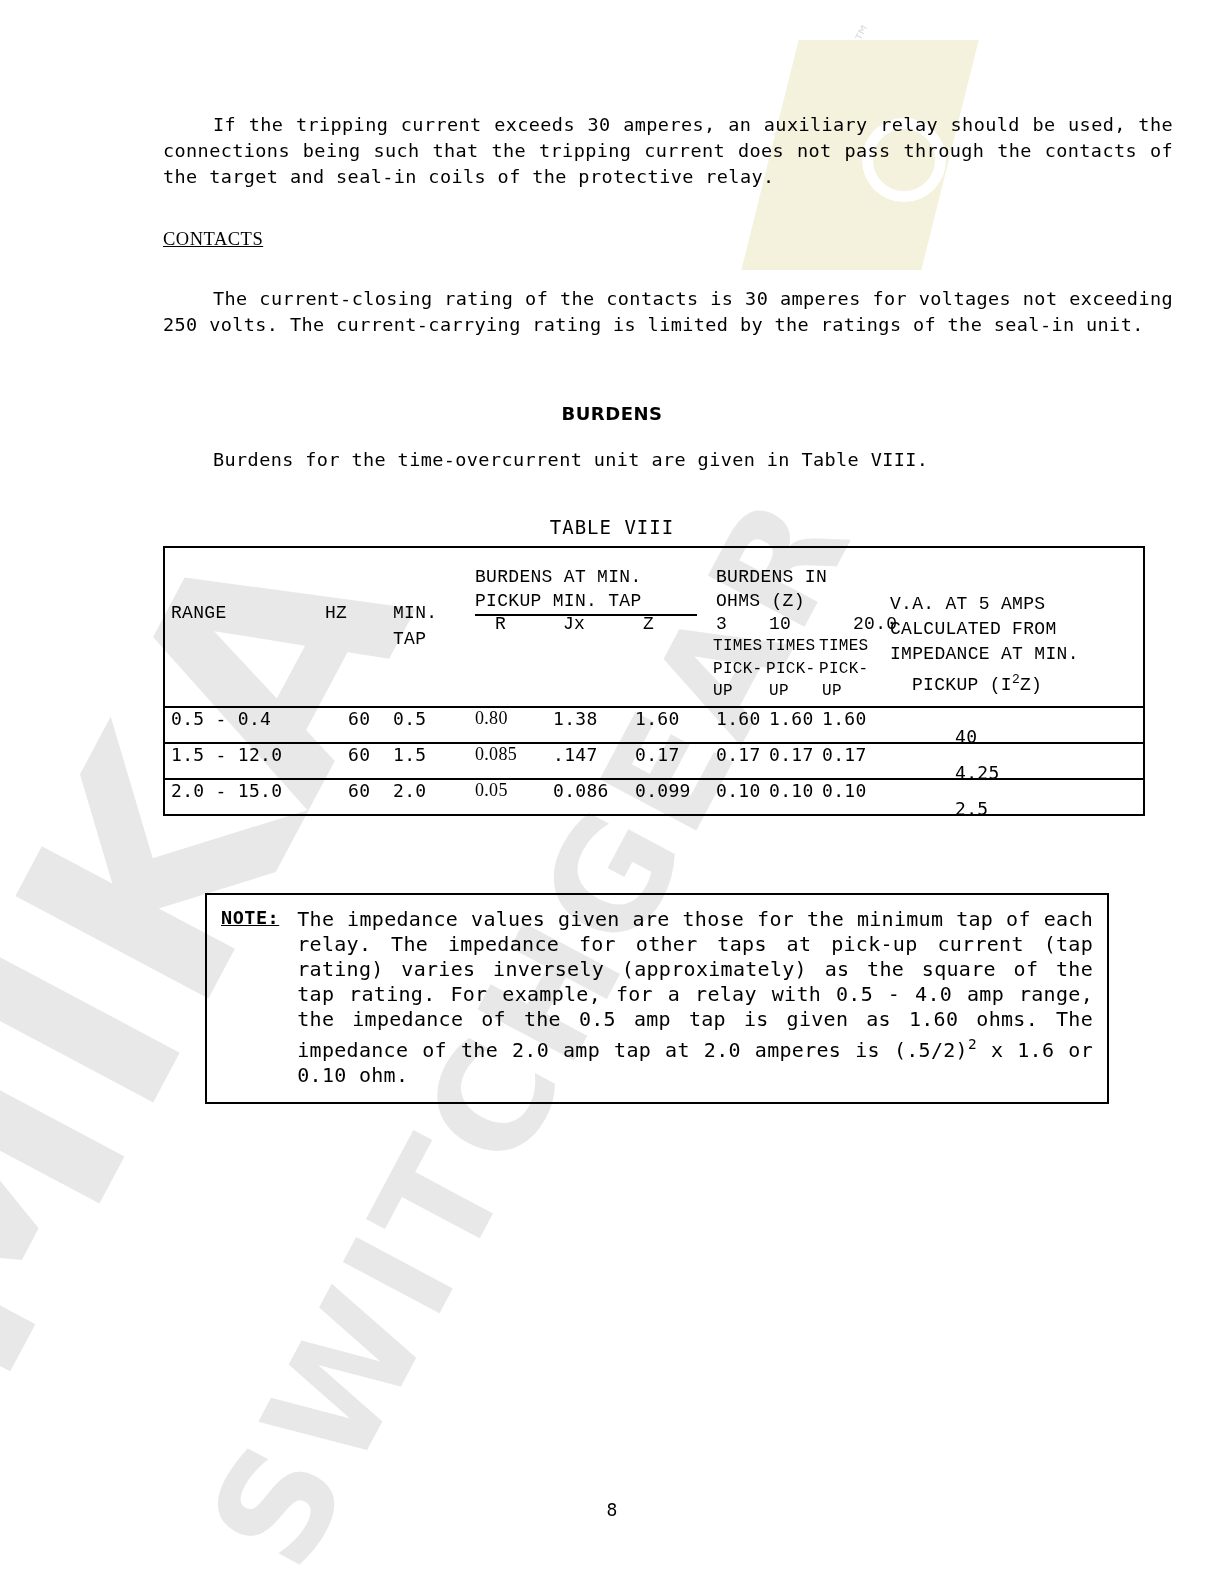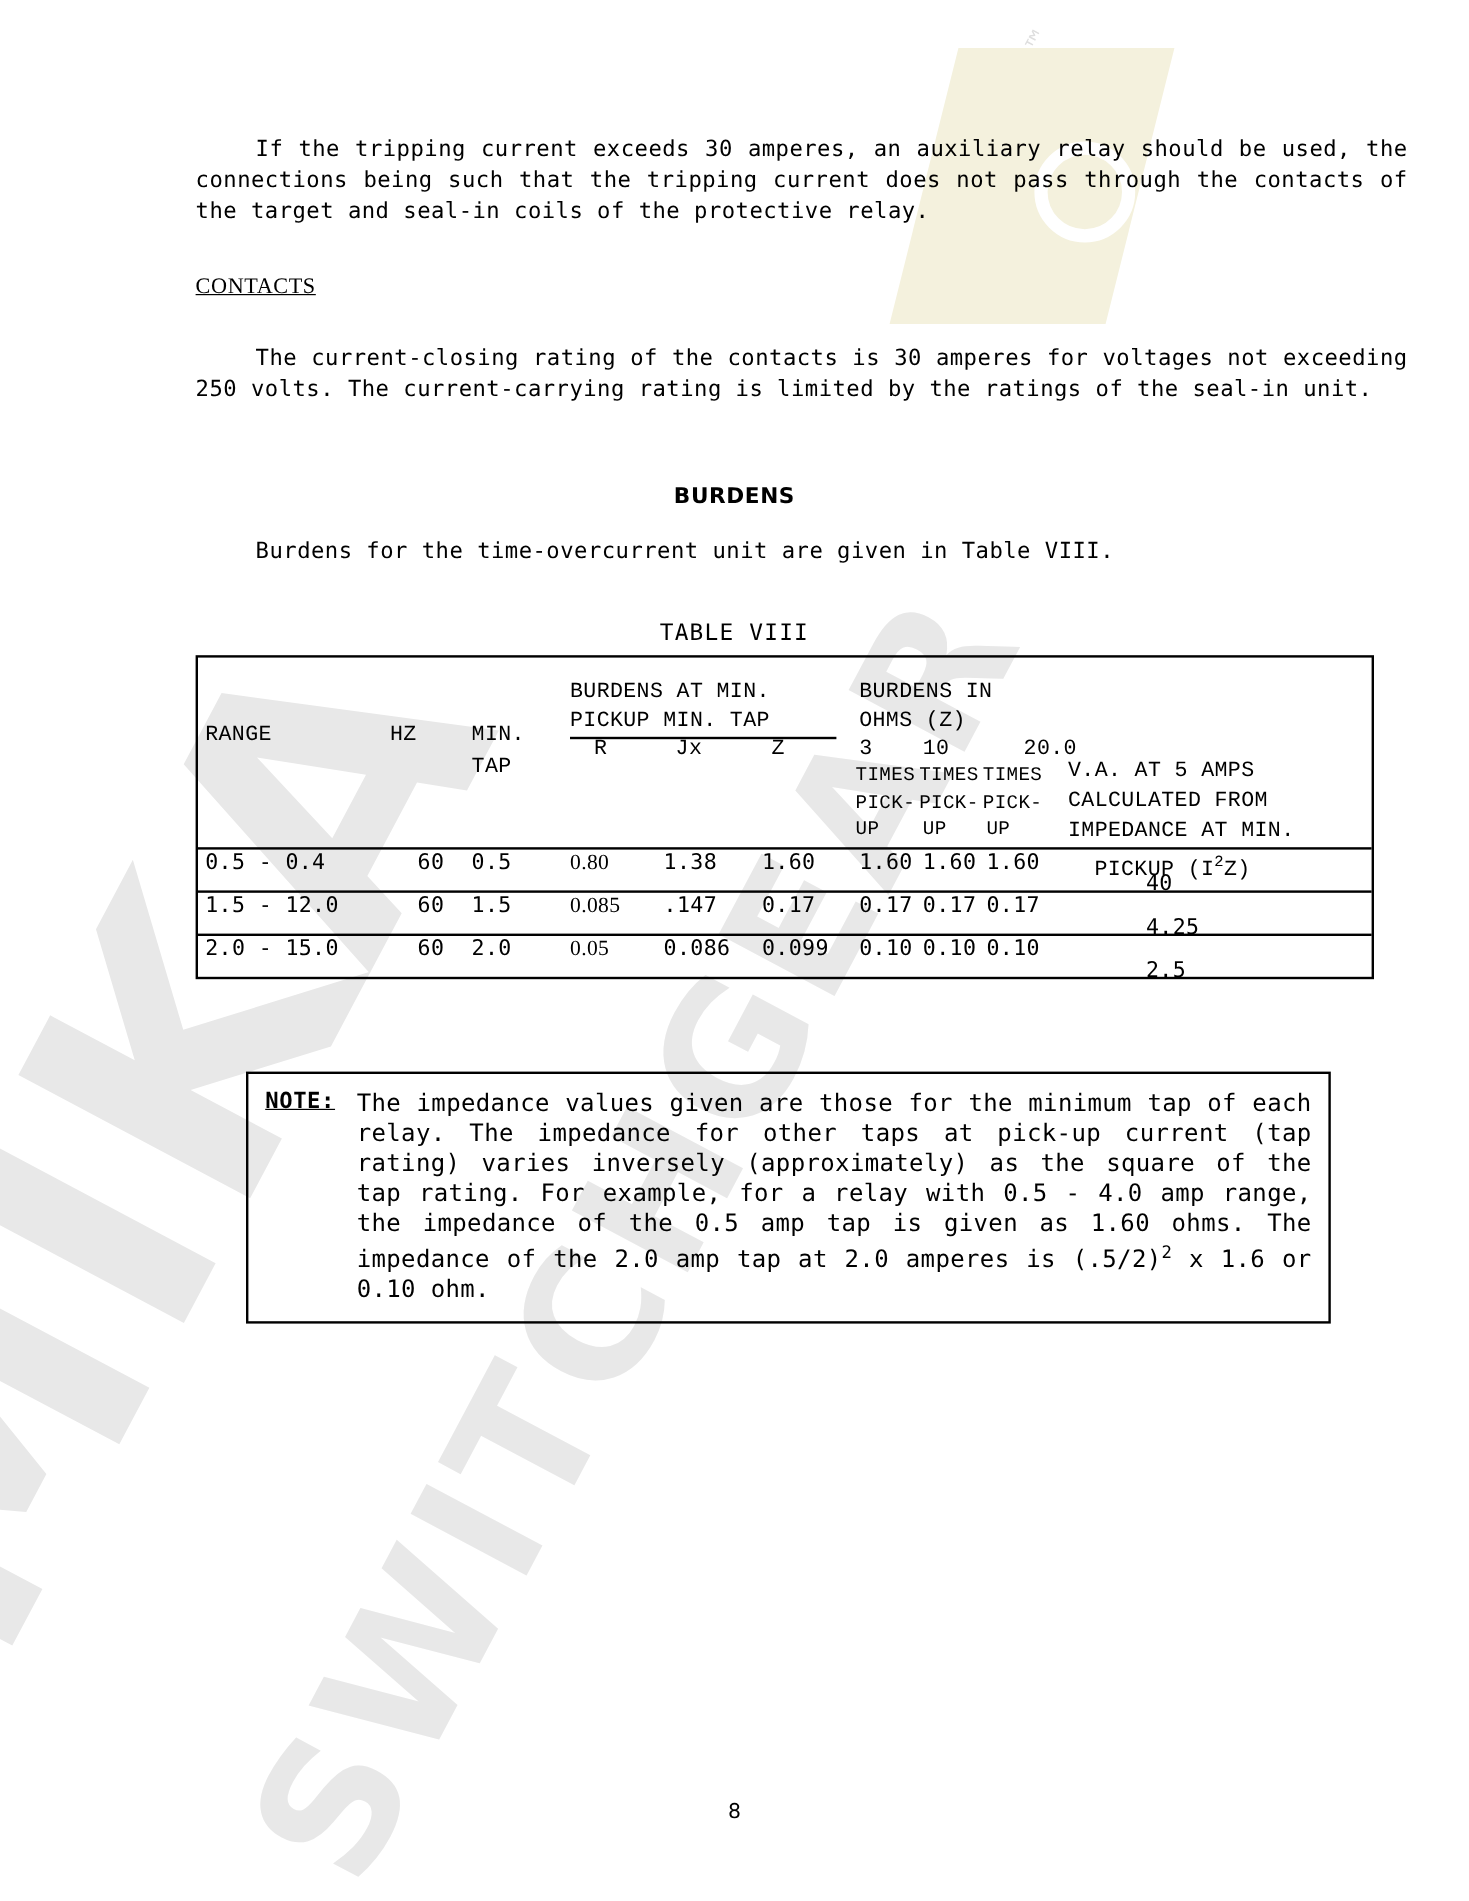--- a/index.html
+++ b/index.html
@@ -186,21 +186,21 @@
   .times-1  { left: 548px; top: 89px; font-size: 16px; }
   .times-2  { left: 601px; top: 89px; font-size: 16px; }
   .times-3  { left: 654px; top: 89px; font-size: 16px; }
   .pick-1   { left: 548px; top: 112px; font-size: 16px; }
   .pick-2   { left: 601px; top: 112px; font-size: 16px; }
   .pick-3   { left: 654px; top: 112px; font-size: 16px; }
   .up-1     { left: 548px; top: 134px; font-size: 16px; }
   .up-2     { left: 604px; top: 134px; font-size: 16px; }
   .up-3     { left: 657px; top: 134px; font-size: 16px; }
 
-  .grp-va { left: 725px; top: 44px; width: 255px; line-height: 25px; text-align: left; margin-top: 39px; }
+  .grp-va { left: 725px; top: 44px; width: 255px; line-height: 25px; text-align: left; }
   .grp-va .va-l3 { padding-left: 22px; }
 
   .sep-line { border-top: 2px solid #000; }
 
   .data-row td { height: 34px; padding-top: 6px; position: relative; }
   .data-row .c { position: absolute; }
 
   .d-range  { left: 6px; }
   .d-hz     { left: 143px; margin-left: 40px; }
   .d-tap    { left: 228px; }

